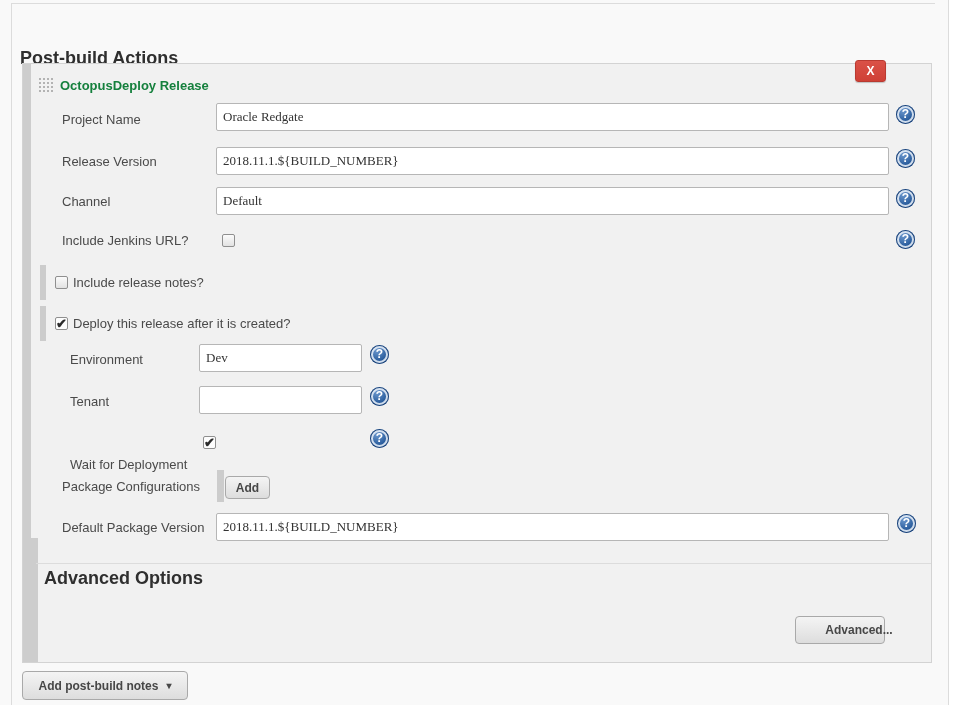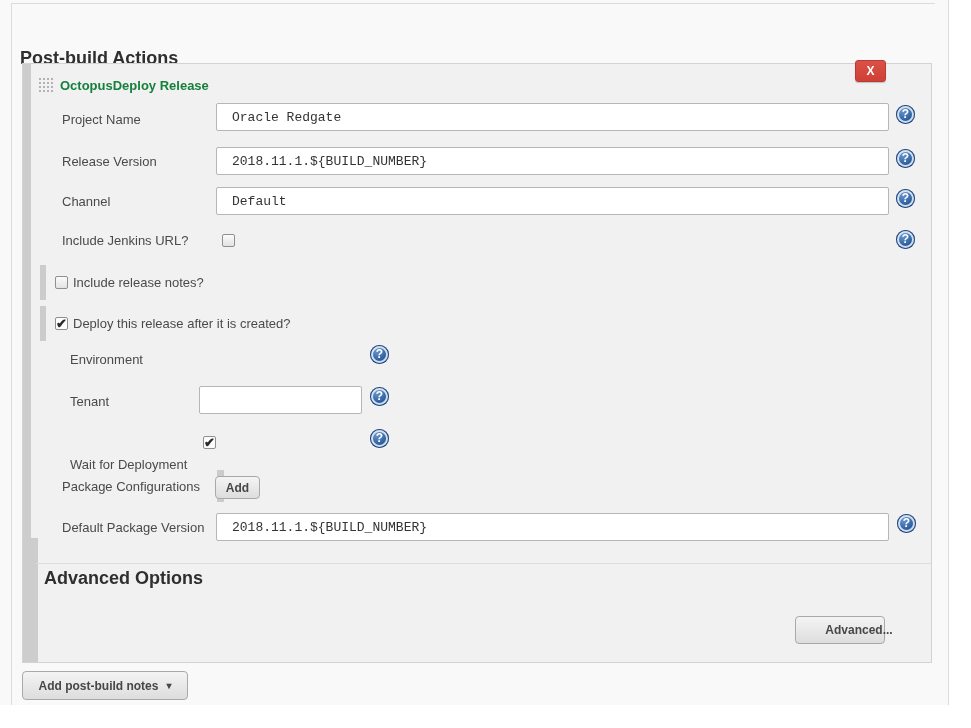--- a/index.html
+++ b/index.html
@@ -14,22 +14,22 @@
   .drag-strip2{position:absolute;left:8px;top:474px;width:7px;height:124px;background:#cdcdcd;}
   .dots-icon{position:absolute;left:15px;top:13px;width:15px;height:17px;
              background-image:radial-gradient(#b3b3b3 1px,transparent 1.3px);background-size:4px 4px;cursor:move;}
   .panel-title{position:absolute;left:37px;top:14px;font-size:13px;font-weight:bold;color:#15803d;}
   .x-btn{position:absolute;left:832px;top:-4px;width:31px;height:22px;box-sizing:border-box;
          background:linear-gradient(#da5147,#cf4036);border:1px solid #b93a31;border-radius:3px;
          color:#fff;font-size:12px;font-weight:bold;text-align:center;line-height:20px;cursor:pointer;
          box-shadow:0 1px 1px rgba(0,0,0,.2);}
   .lbl{position:absolute;font-size:13px;color:#4a4a4a;white-space:nowrap;}
   .inp{position:absolute;box-sizing:border-box;height:28px;background:#fff;border:1px solid #b6b6b6;
-       border-radius:2px;font-family:Liberation Mono, monospace;font-size:13px;color:#333;
-       padding:0 15px;outline:none;}
+       border-radius:2px;font-family:Liberation Serif, serif;font-size:13px;color:#333;
+       padding:0 6px;outline:none;}
   .help{position:absolute;width:19px;height:19px;border-radius:50%;box-sizing:border-box;cursor:pointer;
         background:radial-gradient(circle at 38% 30%,#6b97cd 0%,#2c5f9f 55%,#1d4b86 100%);
         box-shadow:inset 0 0 0 1px #163f77,inset 0 0 0 3px rgba(235,242,250,.85);
         color:#fff;font-size:12px;font-weight:bold;text-align:center;line-height:19px;}
   .cb{position:absolute;width:13px;height:13px;box-sizing:border-box;cursor:pointer;
       background:linear-gradient(#fbfbfb,#e2e2e2);border:1px solid #8f8f8f;border-radius:2px;
       font-size:13px;font-weight:bold;color:#2b2b2b;line-height:12px;text-align:center;}
   .cb.on{background:#fdfdfd;}
   .bar{position:absolute;width:6px;background:#cccccc;}
   .btn{position:absolute;box-sizing:border-box;cursor:pointer;
@@ -76,33 +76,34 @@
 
     <div class="bar" style="left:17px;top:201px;height:35px;"></div>
     <span class="cb" style="left:32px;top:212px;"></span>
     <div class="lbl" style="left:50px;top:211px;">Include release notes?</div>
 
     <div class="bar" style="left:17px;top:242px;height:35px;"></div>
     <span class="cb on" style="left:32px;top:253px;">✔</span>
     <div class="lbl" style="left:50px;top:252px;">Deploy this release after it is created?</div>
 
     <div class="lbl" style="left:47px;top:288px;">Environment</div>
+    <input class="inp" style="left: 176px; top: 280px; width: 163px;" value="Dev">
     <div class="help" style="left:347px;top:281px;">?</div>
 
     <div class="lbl" style="left:47px;top:330px;">Tenant</div>
     <input class="inp" style="left: 176px; top: 322px; width: 163px;" value="">
     <div class="help" style="left:347px;top:323px;">?</div>
 
     <div class="lbl" style="left:47px;top:371px;margin-top:22px;">Wait for Deployment</div>
     <span class="cb on" style="left:180px;top:372px;">✔</span>
     <div class="help" style="left:347px;top:365px;">?</div>
 
     <div class="lbl" style="left:39px;top:415px;">Package Configurations</div>
     <div class="bar" style="left:194px;top:406px;height:32px;width:7px;"></div>
-    <button class="btn" style="left:192px;top:412px;width:45px;height:23px;">Add</button>
+    <button class="btn" style="left:202px;top:412px;width:45px;height:23px;">Add</button>
 
     <div class="lbl" style="left:39px;top:456px;">Default Package Version</div>
     <input class="inp" style="left: 193px; top: 449px; width: 673px;" value="2018.11.1.${BUILD_NUMBER}">
     <div class="help" style="left:874px;top:450px;">?</div>
 
     <div class="divider" style="left:13px;top:499px;width:895px;"></div>
     <div class="adv-heading">Advanced Options</div>
     <button class="btn" style="left:772px;top:552px;width:90px;height:28px;padding-left:44px;">Advanced...</button>
   </div>
 

